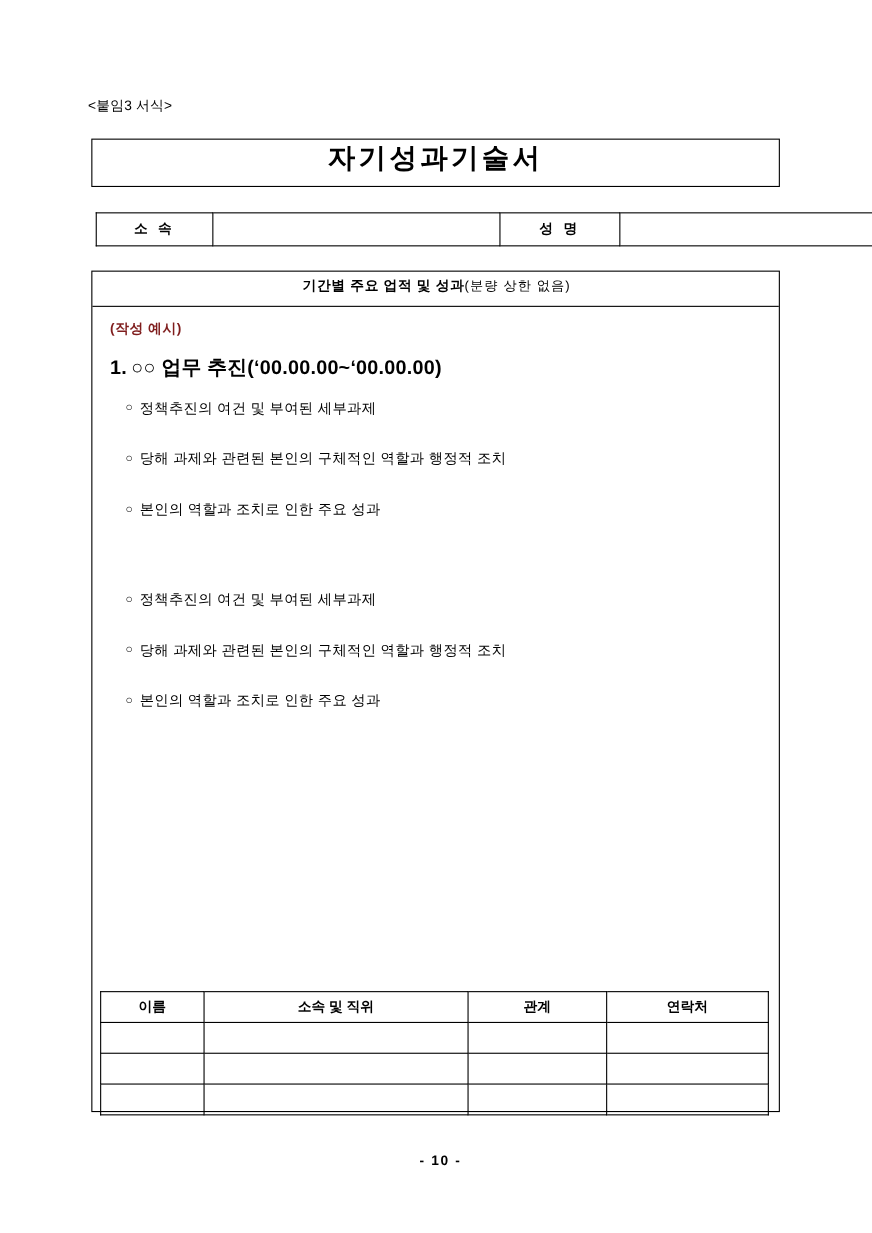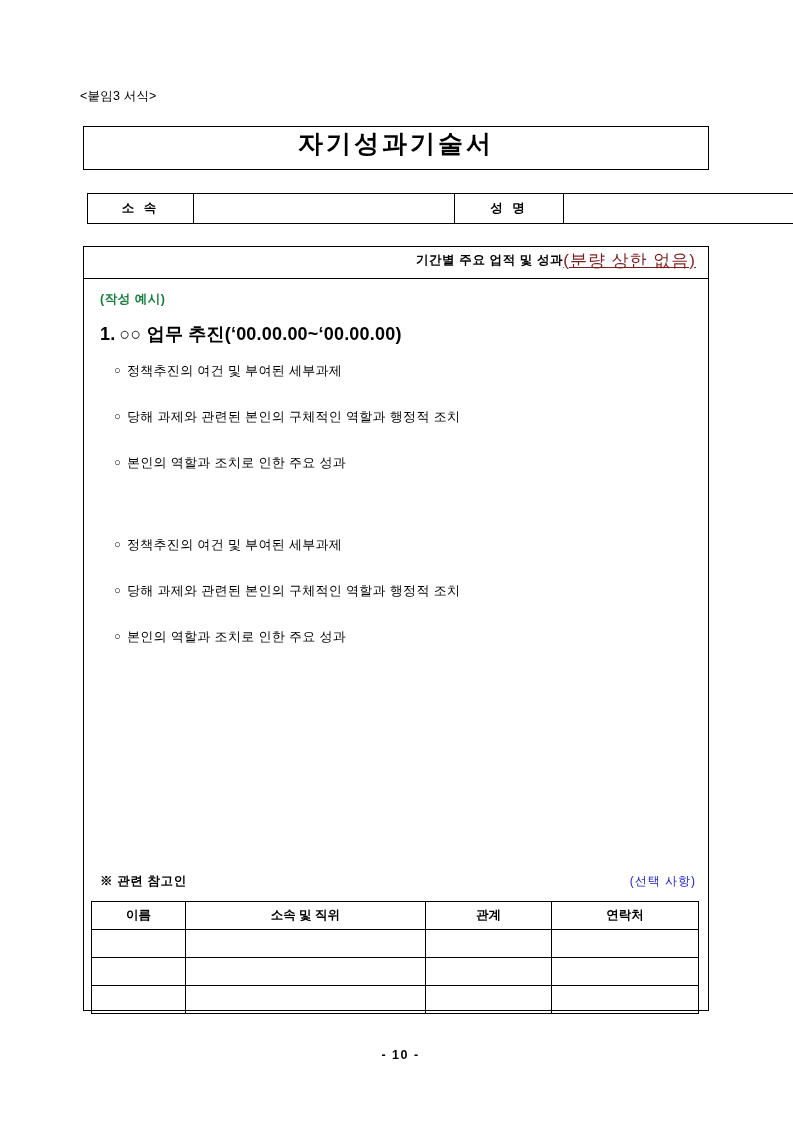--- a/index.html
+++ b/index.html
@@ -76,45 +76,44 @@
     width: 626px;
     height: 765px;
     border: 1.6px solid #000;
     box-sizing: border-box;
   }
   .content-header {
     height: 32px;
     border-bottom: 1.4px solid #000;
     display: flex;
     align-items: center;
-    justify-content: flex-end;
+    justify-content: center;
     padding: 0 12px 4px 14px;
     box-sizing: border-box;
   }
   .content-header .hdr-left {
     font-size: 12.5px;
     font-weight: bold;
     letter-spacing: 0.6px;
   }
   .content-header .hdr-right {
-    font-size: 17px;
-    color: #7f1d1d;
+    font-size: 12px;
+    color: #000000;
     letter-spacing: 1px;
-    text-decoration: underline;
   }
   .content-body {
     padding: 12px 16px 0 16px;
     box-sizing: border-box;
     height: calc(100% - 32px);
     position: relative;
   }
   .example-tag {
     font-size: 12.5px;
     font-weight: bold;
-    color: #15803d;
+    color: #7f1d1d;
     letter-spacing: 0.5px;
     margin-bottom: 14px;
   }
   .sect-title {
     font-size: 18px;
     font-weight: bold;
     margin-bottom: 16px;
     letter-spacing: 0.2px;
   }
   .sect-title .num { margin-right: 4px; }
@@ -234,24 +233,20 @@
       <div class="bullet-line">
         <span class="bmark">○</span><span>정책추진의 여건 및 부여된 세부과제</span>
       </div>
       <div class="bullet-line">
         <span class="bmark">○</span><span>당해 과제와 관련된 본인의 구체적인 역할과 행정적 조치</span>
       </div>
       <div class="bullet-line">
         <span class="bmark">○</span><span>본인의 역할과 조치로 인한 주요 성과</span>
       </div>
 
-      <div class="ref-head">
-        <span class="ref-title">※ 관련 참고인</span>
-        <span class="ref-note">(선택 사항)</span>
-      </div>
 
       <table class="ref-table">
         <thead>
           <tr>
             <th class="col-name">이름</th>
             <th class="col-org">소속 및 직위</th>
             <th class="col-rel">관계</th>
             <th class="col-tel">연락처</th>
           </tr>
         </thead>

